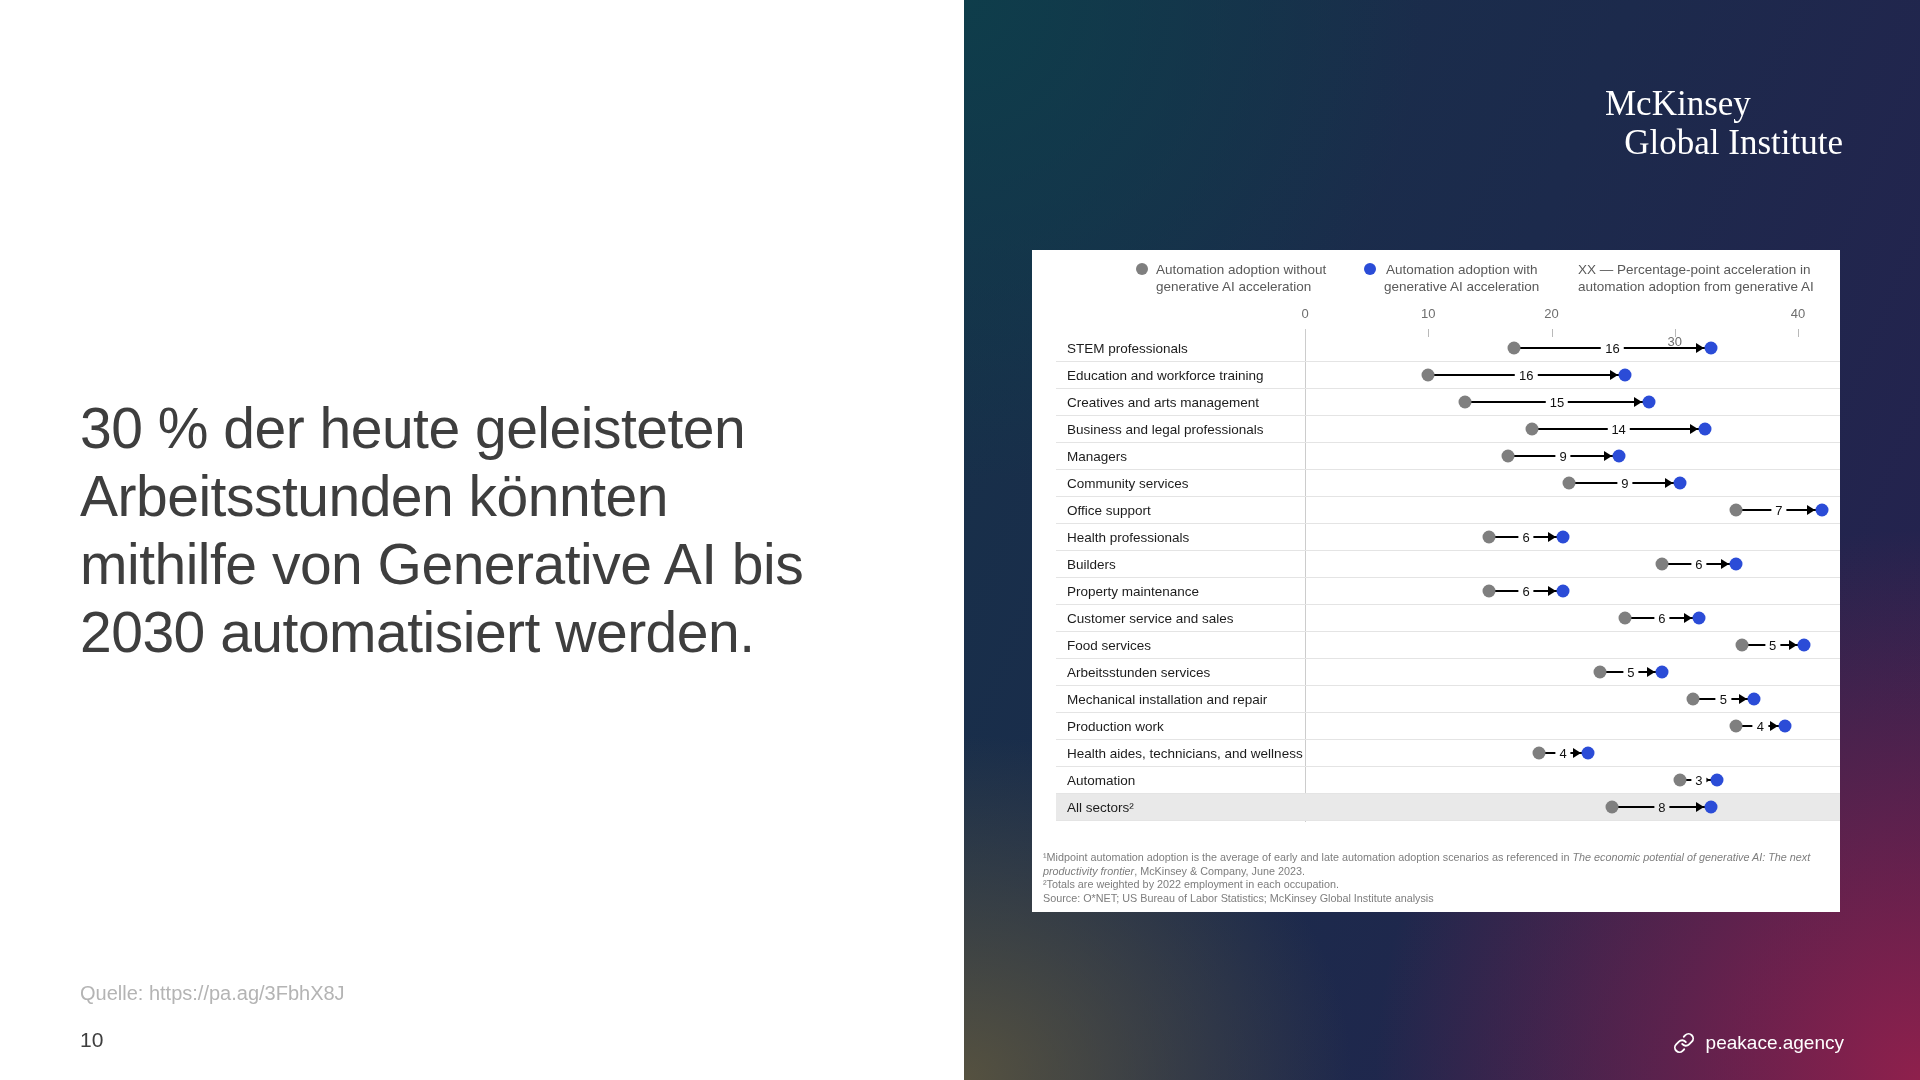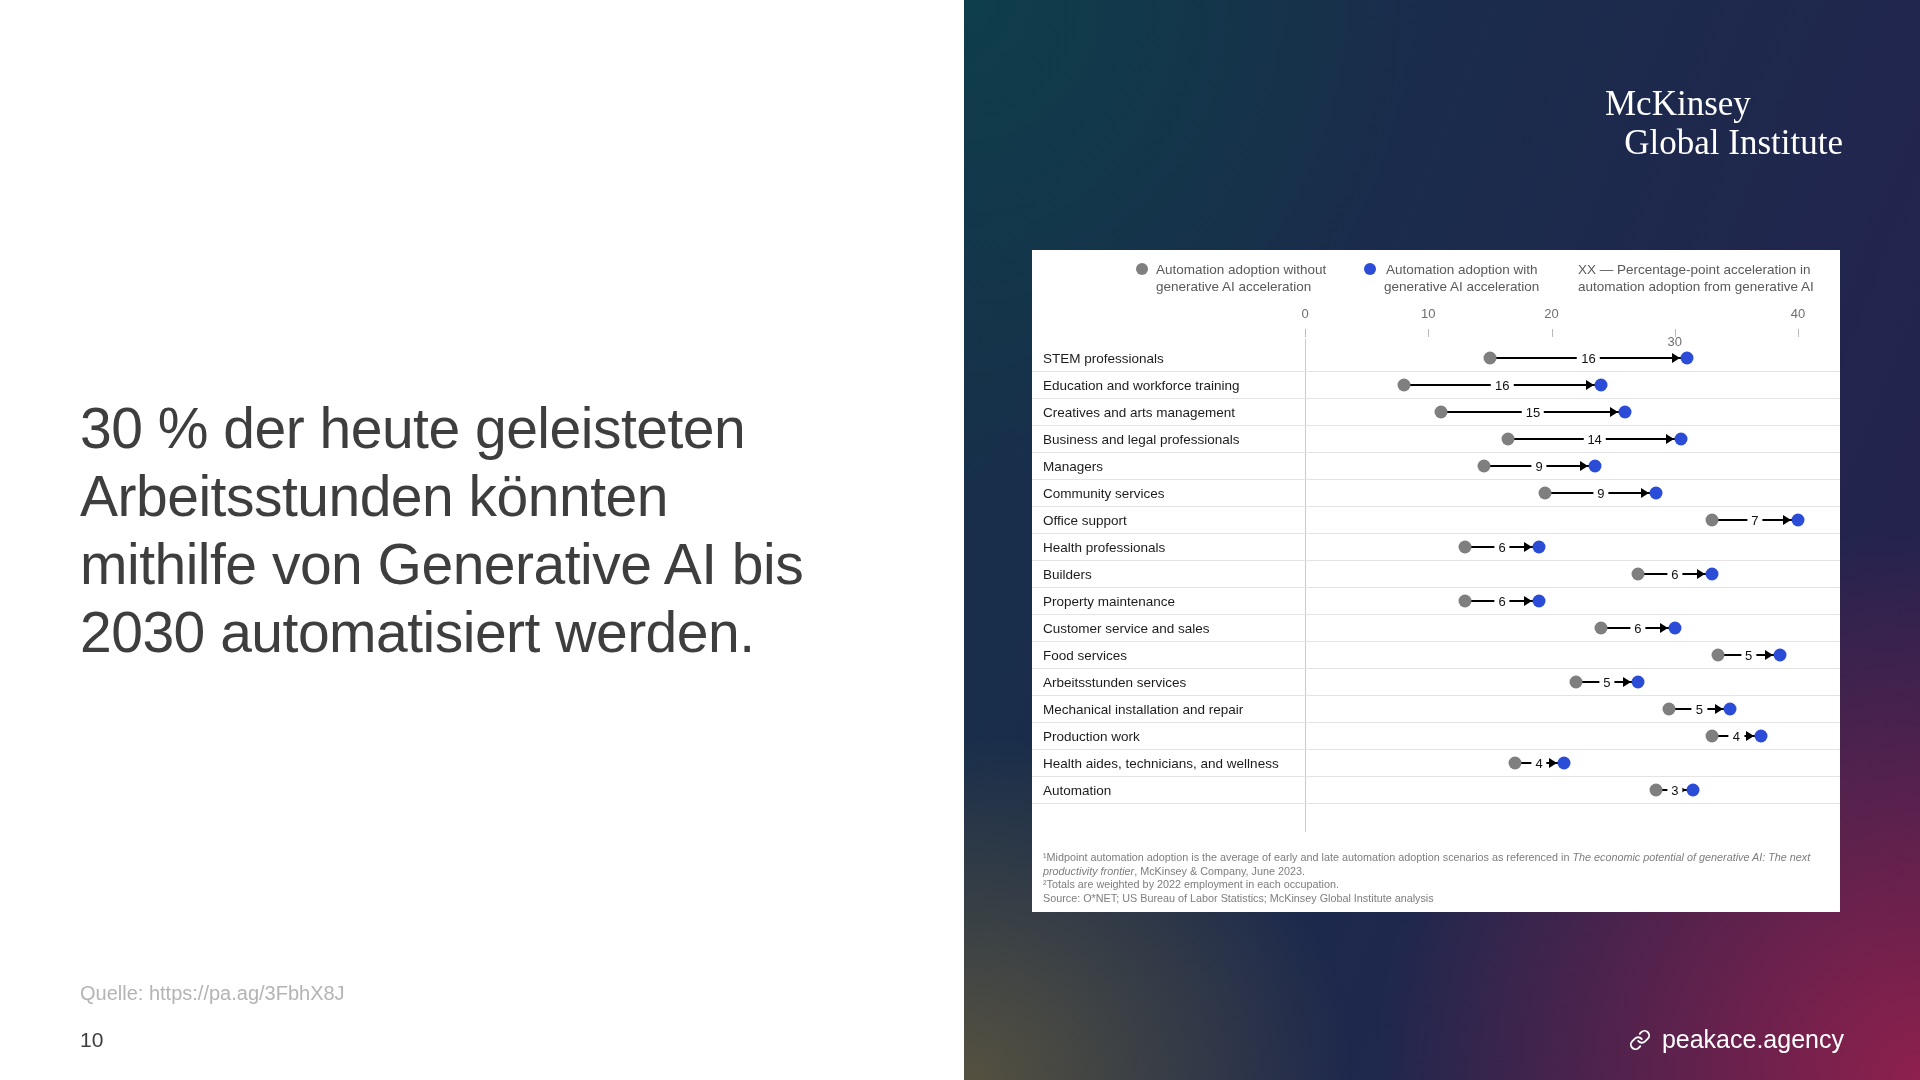--- a/index.html
+++ b/index.html
@@ -23,38 +23,38 @@
       radial-gradient(80% 75% at 0% 0%, rgba(14,62,75,0.95) 0%, rgba(14,62,75,0) 60%),
       linear-gradient(112deg, #163149 0%, #1c2a4c 48%, #27204f 100%);
   }
 
   .logo { position:absolute; top:84px; right:77px; width:238px;
           font-family:"Liberation Serif", serif; color:#ffffff; font-size:35px; line-height:39px; }
   .logo .l1 { text-align:left; }
   .logo .l2 { text-align:right; }
 
   .footer-link { position:absolute; right:76px; bottom:26px; display:flex; align-items:center;
-                 gap:11px; color:#ffffff; font-size:25px; cursor:pointer; }
+                 gap:11px; color:#ffffff; font-size:19px; cursor:pointer; }
   .footer-link svg { display:block; }
 
   
   .chart-panel { position:absolute; left:68px; top:250px; width:808px; height:662px;
                  background:#ffffff; }
 
   .legend-item { position:absolute; top:11px; display:flex; gap:8px; font-size:13.5px;
                  line-height:17px; color:#595959; }
   .legend-item .txt { white-space:pre-line; }
   .ldot { width:12px; height:12px; border-radius:50%; margin-top:2px; flex:0 0 12px; }
   #leg1 { left:104px; } #leg2 { left:332px;text-align:center; } #leg3 { left:546px; }
 
   .axis-num  { position:absolute; top:56px; transform:translateX(-50%);
                font-size:13px; color:#6e6e6e; }
   .axis-tick { position:absolute; top:79px; width:1px; height:8px; background:#b9b9b9; }
 
-  .rows { position:absolute; left:0; top:95px; width:808px; }
+  .rows { position:absolute; left:0; top:85px; width:808px;padding-left:24px; }
   .zero-line { position:absolute; left:273px; top:-6px; width:1px; height:493px;
                background:#cccccc; }
   .crow { position:relative; height:27px; border-bottom:1px solid #e4e4e4; }
   .crow.highlight { background:#e9e9e9; }
   .cat  { position:absolute; left:11px; top:50%; transform:translateY(-50%);
           font-size:13.5px; color:#1c1c1c; white-space:nowrap; }
   .conn { position:absolute; top:50%; height:2px; transform:translateY(-50%); background:#000; }
   .dot  { position:absolute; top:50%; width:13px; height:13px; border-radius:50%;
           transform:translate(-50%,-50%); }
   .dot.gray { background:#7f7f7f; }
@@ -250,20 +250,28 @@
             <span class="delta" style="left: 507.175px;">4</span>
           </div>
           <div class="crow">
             <span class="cat">Automation</span>
             <span class="conn" style="left: 624.263px; width: 36.975px;"></span>
             <span class="arrow" style="left: 646.237px;"></span>
             <span class="dot gray" style="left: 624.263px;"></span>
             <span class="dot blue" style="left: 661.237px;"></span>
             <span class="delta" style="left: 642.75px;">3</span>
           </div>
+          <div class="crow highlight">
+            <span class="cat">All sectors²</span>
+            <span class="conn" style="left: 556.475px; width: 98.6px;"></span>
+            <span class="arrow" style="left: 640.075px;"></span>
+            <span class="dot gray" style="left: 556.475px;"></span>
+            <span class="dot blue" style="left: 655.075px;"></span>
+            <span class="delta" style="left: 605.775px;">8</span>
+          </div>
         </div>
 
       <div class="footnotes">
         <div><span>¹Midpoint automation adoption is the average of early and late automation adoption scenarios as referenced in </span><span class="em">The economic potential of generative AI: The next productivity frontier</span><span>, McKinsey &amp; Company, June 2023.</span></div>
         <div>²Totals are weighted by 2022 employment in each occupation.</div>
         <div>Source: O*NET; US Bureau of Labor Statistics; McKinsey Global Institute analysis</div>
       </div>
     </div>
 
     <div class="footer-link">

